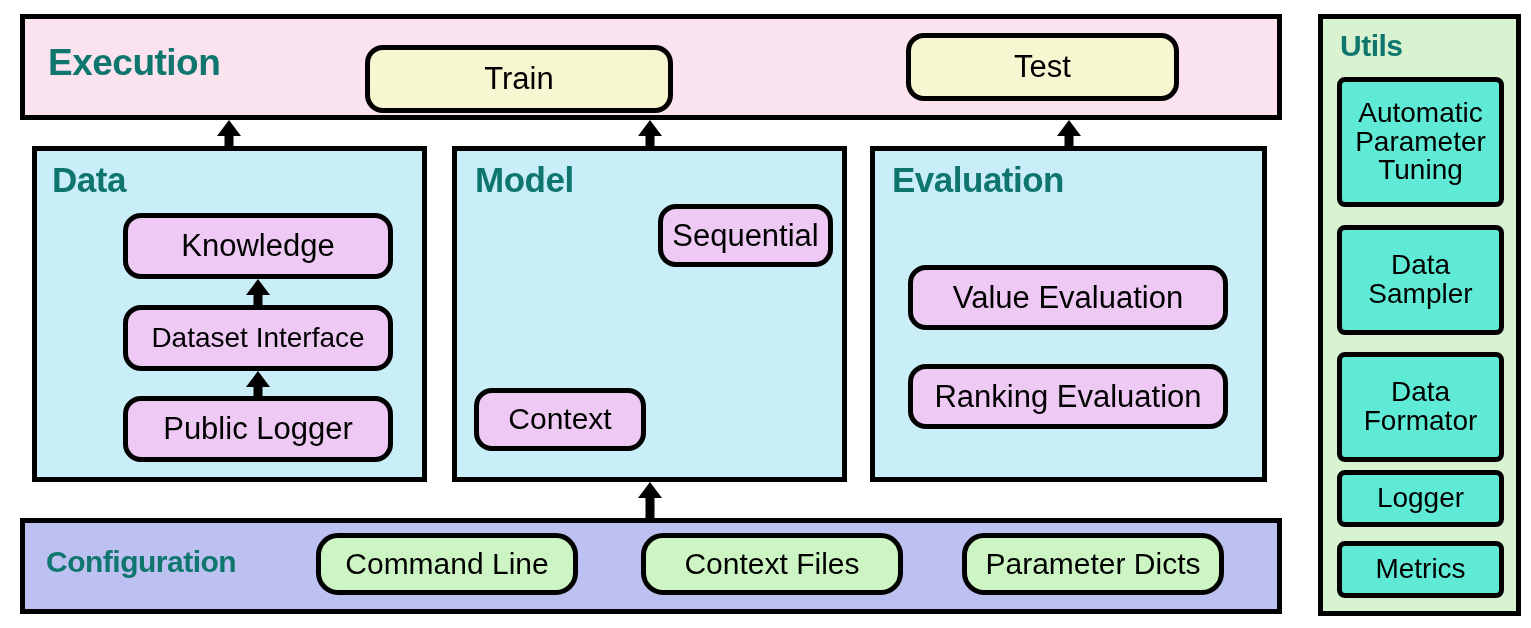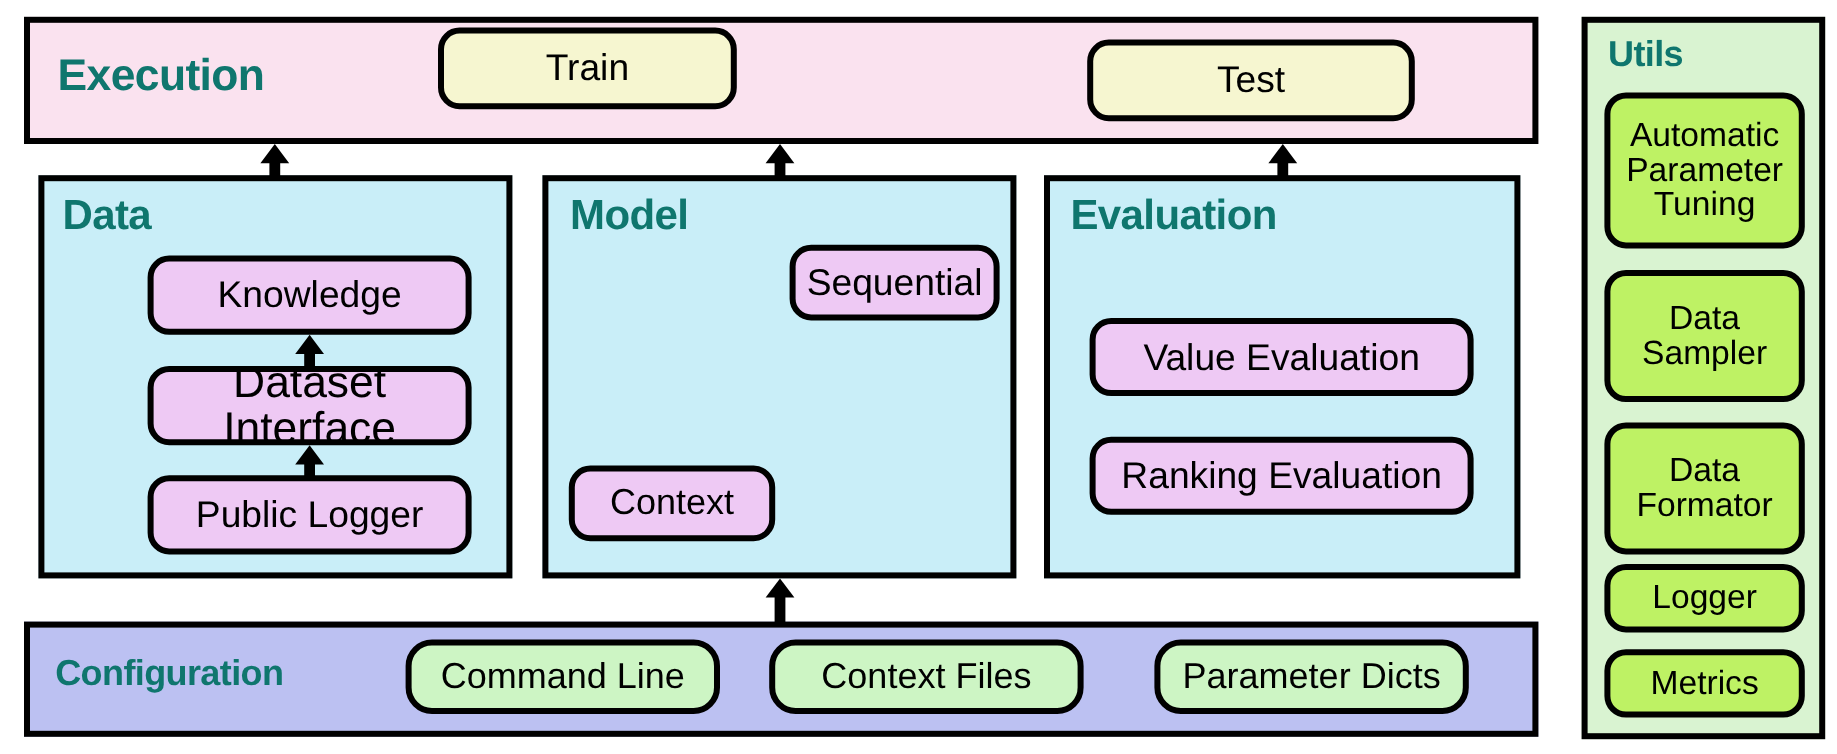--- a/index.html
+++ b/index.html
@@ -90,43 +90,43 @@
   }
   #utils-title {
     left: 1340px; top: 29px;
     font-size: 30px;
   }
 
   
   .pill-yellow { background: #f6f6d0; border-radius: 18px; }
   .pill-purple { background: #eec9f4; border-radius: 18px; }
   .pill-green  { background: #cdf5c4; border-radius: 22px; }
-  .pill-pink   { background: #bef264; border-radius: 18px; }
-
-  
-  #train-pill { left: 365px; top: 23px; width: 249px; height: 68px; font-size: 31px; }
+  .pill-pink   { background: #5eead4; border-radius: 8px; }
+
+  
+  #train-pill { left: 365px; top: 45px; width: 308px; height: 68px; font-size: 31px; }
   #test-pill  { left: 906px; top: 33px; width: 273px; height: 68px; font-size: 31px; }
 
   
   #dataloader-pill        { left: 123px; top: 213px; width: 270px; height: 66px; font-size: 31px; }
-  #dataset-interface-pill { left: 123px; top: 305px; width: 270px; height: 66px; font-size: 37px; }
+  #dataset-interface-pill { left: 123px; top: 305px; width: 270px; height: 66px; font-size: 28px; }
   #public-dataset-pill    { left: 123px; top: 396px; width: 270px; height: 66px; font-size: 31px; }
 
   
   #sequential-pill { left: 658px; top: 204px; width: 175px; height: 63px; font-size: 31px; }
   #general-pill    { left: 474px; top: 265px; width: 172px; height: 64px; font-size: 31px; }
   #knowledge-pill  { left: 658px; top: 326px; width: 175px; height: 63px; font-size: 31px; }
   #context-pill    { left: 474px; top: 388px; width: 172px; height: 63px; font-size: 30px; }
 
   
   #value-eval-pill   { left: 908px; top: 265px; width: 320px; height: 65px; font-size: 31px; }
   #ranking-eval-pill { left: 908px; top: 364px; width: 320px; height: 65px; font-size: 31px; }
 
   
-  #command-line-pill    { left: 338px; top: 533px; width: 262px; height: 62px; font-size: 30px; }
+  #command-line-pill    { left: 316px; top: 533px; width: 262px; height: 62px; font-size: 30px; }
   #config-files-pill    { left: 641px; top: 533px; width: 262px; height: 62px; font-size: 30px; }
   #parameter-dicts-pill { left: 962px; top: 533px; width: 262px; height: 62px; font-size: 30px; }
 
   
   #auto-param-tuning-pill { left: 1337px; top: 77px;  width: 167px; height: 130px; font-size: 28px; }
   #data-sampler-pill      { left: 1337px; top: 225px; width: 167px; height: 110px; font-size: 28px; }
   #data-formator-pill     { left: 1337px; top: 352px; width: 167px; height: 110px; font-size: 28px; }
   #logger-pill            { left: 1337px; top: 470px; width: 167px; height: 57px;  font-size: 28px; }
   #metrics-pill           { left: 1337px; top: 541px; width: 167px; height: 57px;  font-size: 28px; }
 

